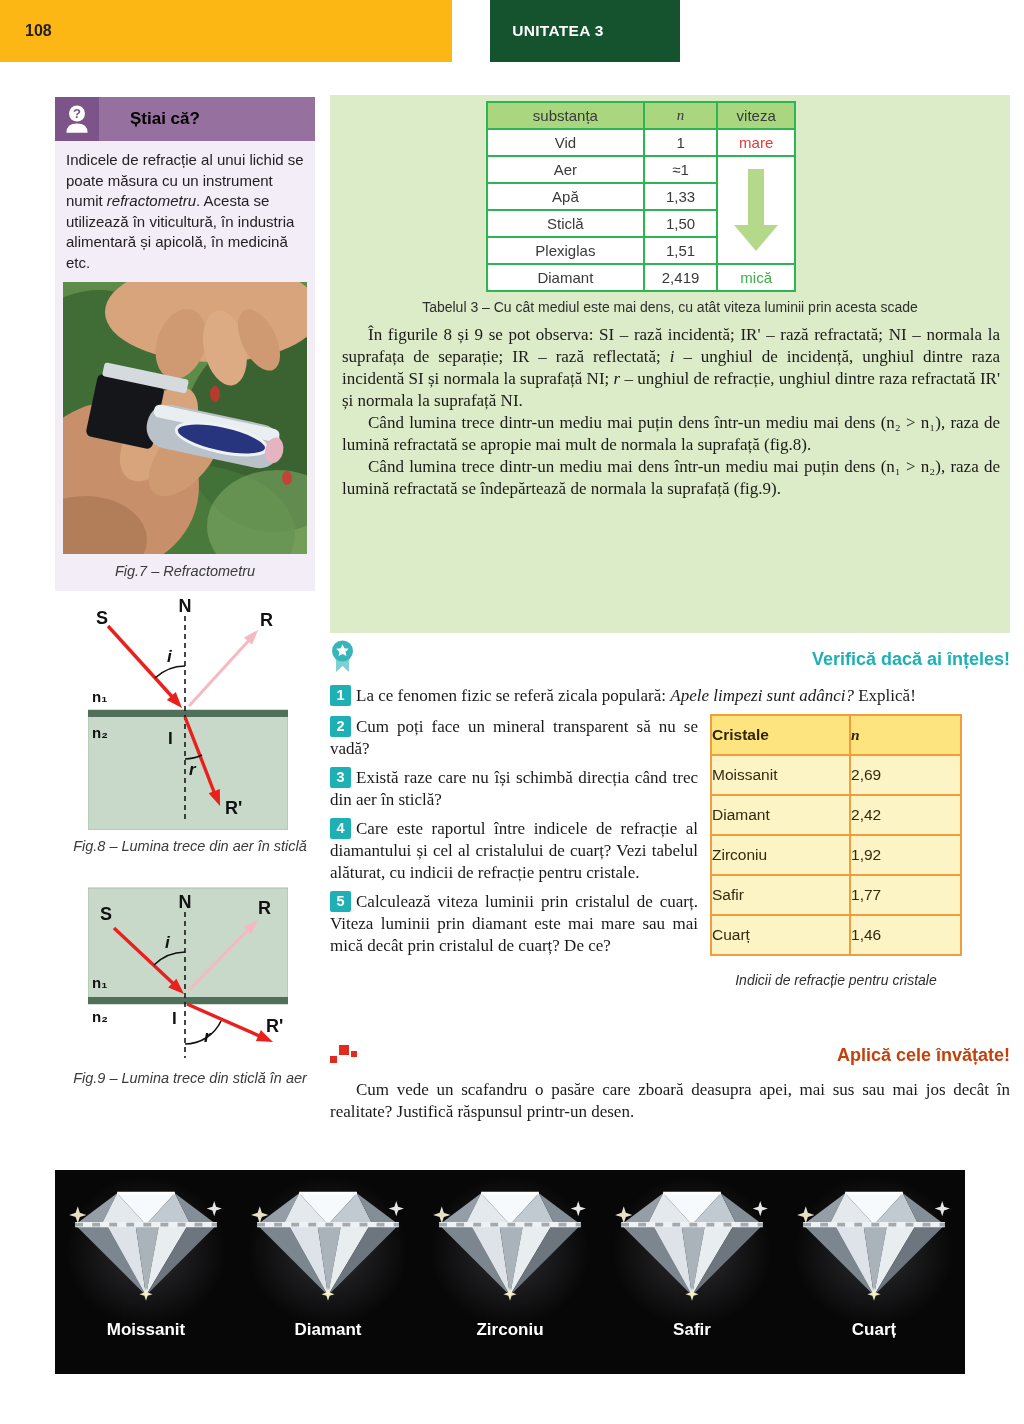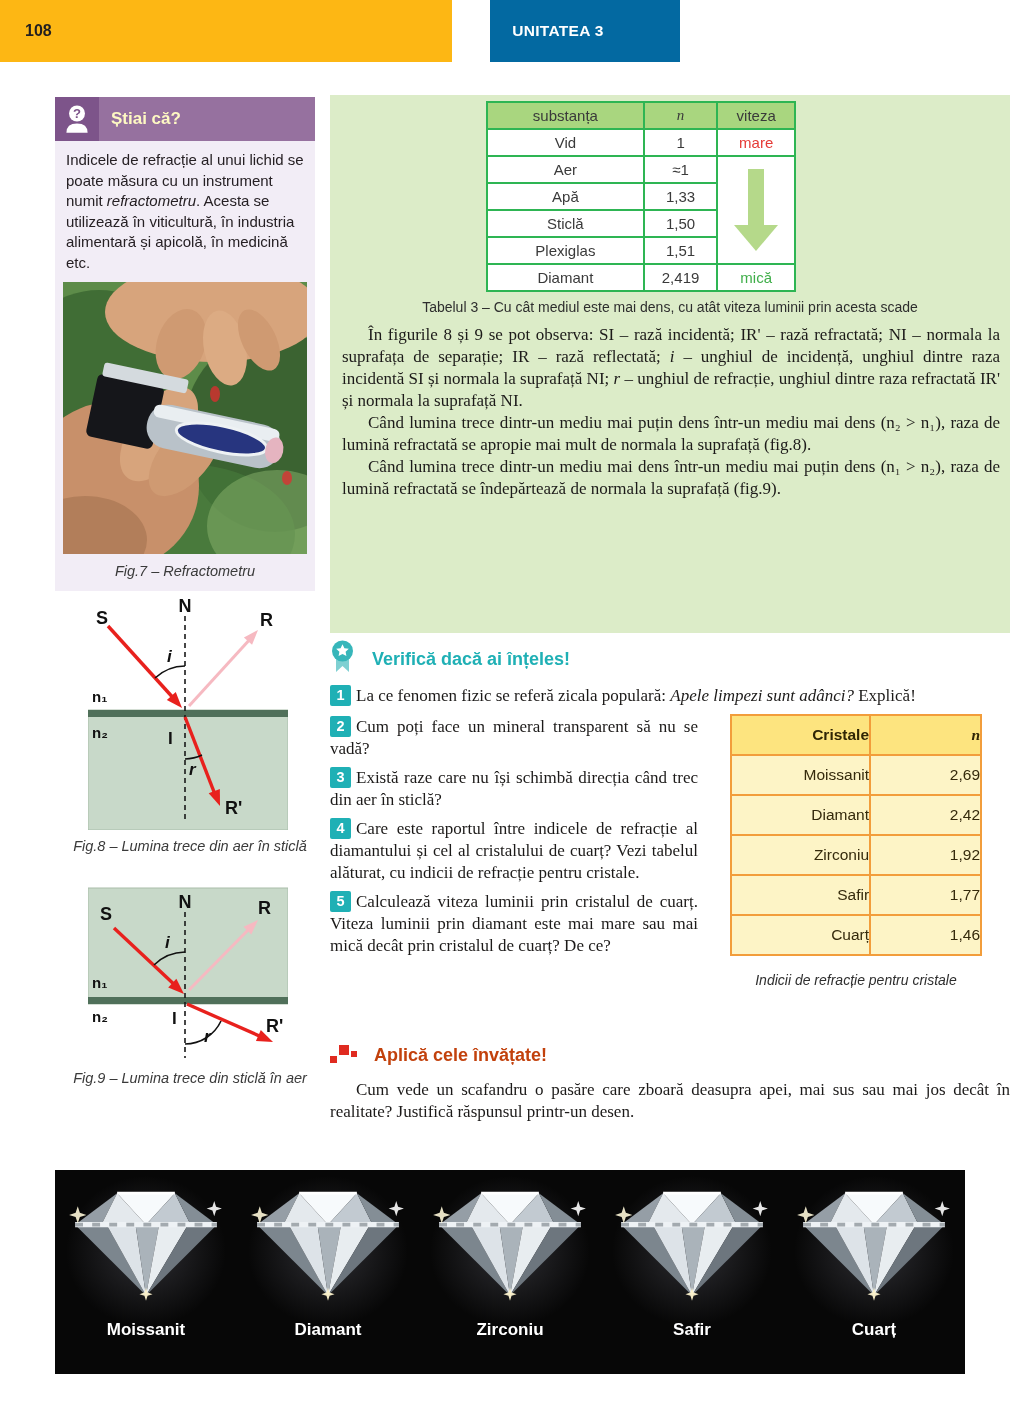--- a/index.html
+++ b/index.html
@@ -3,33 +3,33 @@
 <meta charset="utf-8">
 <style>
   * { margin:0; padding:0; box-sizing:border-box; }
   html,body { background:#fff; }
   body { width:1024px; height:1424px; position:relative; overflow:hidden;
          font-family:"Liberation Sans", sans-serif; color:#222; }
 
   
   .hdr { position:absolute; left:0; top:0; height:62px; width:680px; display:flex; }
   .hdr-yellow { width:480px; background:#fdb714; position:relative; }
-  .hdr-orange { width:200px; background:#0369a1; display:flex; align-items:center; padding-left:22px;margin-left:38px; }
+  .hdr-orange { width:200px; background:#14532d; display:flex; align-items:center; padding-left:22px;margin-left:38px; }
   .pagenum { position:absolute; left:25px; top:50%; transform:translateY(-50%);
              font-weight:bold; font-size:16px; color:#231f20; }
   .hdr-title { position:absolute; left:150px; width:330px; top:50%; transform:translateY(-50%);
                text-align:center; font-weight:bold; font-size:17px; color:#231f20; white-space:nowrap; }
   .hdr-title .it { font-style:italic; }
   .unit { color:#fff; font-weight:bold; font-size:15.5px; letter-spacing:.3px; }
 
   
   .know-box { position:absolute; left:55px; top:97px; width:260px; background:#f2edf6; padding-bottom:4px; }
   .know-head { height:44px; background:#96719f; display:flex; align-items:center; }
   .know-icon { width:44px; height:44px; background:#7d548a; display:flex; align-items:center; justify-content:center; flex:0 0 44px; }
-  .know-title { color:#fef9c3; font-weight:bold; font-size:17px; margin-left:12px; }
+  .know-title { color:#000000; font-weight:bold; font-size:17px; margin-left:31px; }
   .know-text { padding:9px 11px 6px 11px; font-size:15px; line-height:1.37; color:#262024; text-align:left; }
   .know-text .it { font-style:italic; }
   .photo { margin:3px 8px 0 8px; height:272px; }
   .photo svg { width:100%; height:100%; display:block; }
   .fig-caption { text-align:center; font-style:italic; font-size:14.5px; color:#3a3a3a; }
   .fig7-cap { padding:9px 0 8px 0; }
 
   
   .fig8 { position:absolute; left:88px; top:598px; width:200px; height:232px; }
   .fig9 { position:absolute; left:88px; top:886px; width:200px; height:180px; }
@@ -53,33 +53,33 @@
   .down-arrow .head { width:0; height:0; border-left:22px solid transparent;
                       border-right:22px solid transparent; border-top:26px solid #b5d98a; }
   .t3caption { margin-top:7px; text-align:center; font-size:14px; color:#2e2e2e; }
   .bodytext { padding:9px 10px 0 12px; font-family:"Liberation Serif", serif;
               font-size:17px; line-height:22px; color:#1c1a19; text-align:justify; }
   .bodytext p { text-indent:26px; }
   .bodytext .it { font-style:italic; }
 
   
   .check { position:absolute; left:330px; top:640px; width:680px; }
-  .sec-head { display:flex; align-items:center; gap:17px; font-weight:bold; font-size:18px; }
+  .sec-head { display:flex; align-items:center; gap:17px; font-weight:bold; font-size:18px;justify-content:space-between; }
   .check .sec-head { color:#1fb0b5; }
   .qnum { display:inline-block; width:21px; height:21px; background:#1fb0b5; color:#fff;
           font-family:"Liberation Sans", sans-serif; font-weight:bold; font-size:14.5px;
           line-height:21px; text-align:center; border-radius:2px; margin-right:5px; vertical-align:1px; }
   .q { font-family:"Liberation Serif", serif; font-size:17px; line-height:22px;
        color:#1c1a19; text-align:justify; margin-top:7px; }
   .q .it { font-style:italic; }
-  .qcols { display:flex; margin-top:2px;gap:20px; }
+  .qcols { display:flex; margin-top:2px; }
   .qleft { width:368px; }
   .crystals { margin-left:12px; width:252px; padding-top:5px; }
   table.tc { border-collapse:collapse; width:252px; }
-  .tc th, .tc td { border:2px solid #f29d3b; background:#fdf4c6; text-align:right;
+  .tc th, .tc td { border:2px solid #f29d3b; background:#fdf4c6; text-align:left;
                    font-size:15.5px; color:#352a0c; height:40px; }
   .tc th { background:#fde47f; font-weight:bold; color:#2f2505; }
   .tc .nit { font-style:italic; font-family:"Liberation Serif", serif; }
   .tc-caption { margin-top:16px; text-align:center; font-style:italic; font-size:14px; color:#2e2e2e; }
 
   
   .apply { position:absolute; left:330px; top:1042px; width:680px; }
   .apply .sec-head { color:#c2410c; }
   .apply-text { margin-top:10px; font-family:"Liberation Serif", serif; font-size:17px;
                 line-height:22px; color:#1c1a19; text-align:justify; text-indent:26px; }

